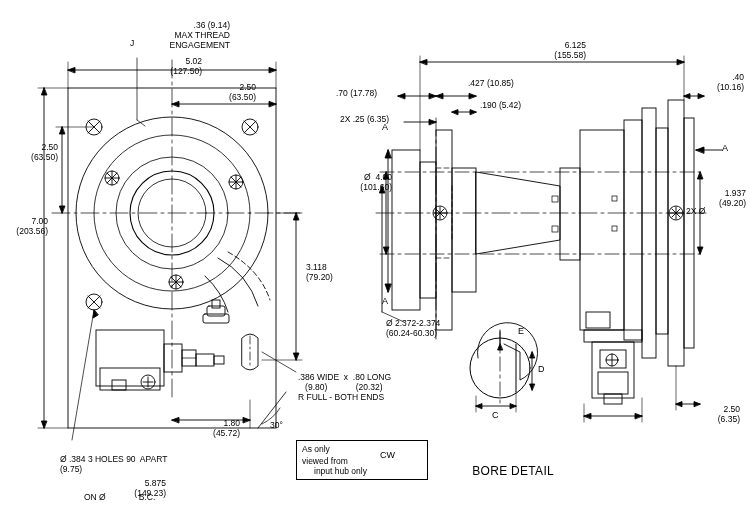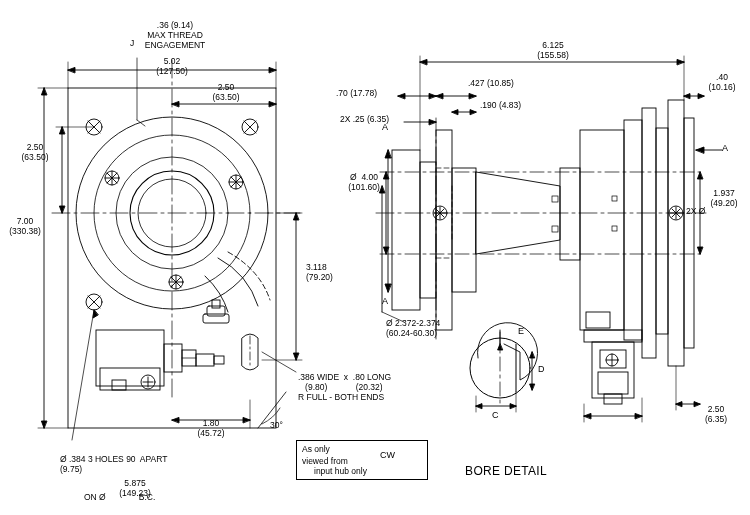--- a/index.html
+++ b/index.html
@@ -1,21 +1,21 @@
 <!DOCTYPE html>
 <html><head>
 <meta charset="utf-8">
 <style>
   html,body{margin:0;padding:0;background:#ffffff;}
   body{width:750px;height:515px;position:relative;overflow:hidden;
        font-family:"Liberation Sans",sans-serif;color:#000;}
   .sheet{position:absolute;left:0;top:0;width:750px;height:515px;}
   svg{position:absolute;left:0;top:0;}
   .lbl{position:absolute;font-size:8.5px;line-height:10px;white-space:pre;color:#000;}
-  .lbl.c{text-align:center;}
+  .lbl.c{text-align:right;}
   .big{font-size:9px;}
   .note{position:absolute;border:1px solid #000;background:#fff;}
   .bd{font-size:12px;letter-spacing:.3px;}
 </style>
 </head>
 <body>
 
 <div class="sheet">
 
 <svg width="750" height="515" viewBox="0 0 750 515">
@@ -271,40 +271,40 @@
 MAX THREAD
 ENGAGEMENT</div>
 <div class="lbl" style="left:130px;top:38px;">J</div>
 <div class="lbl c" style="left:142px;top:56px;width:60px;">5.02
 (127.50)</div>
 <div class="lbl c" style="left:196px;top:82px;width:60px;">2.50
 (63.50)</div>
 <div class="lbl c" style="left:12px;top:142px;width:46px;">2.50
 (63.50)</div>
 <div class="lbl c" style="left:2px;top:216px;width:46px;">7.00
-(330.38)</div>
+(203.56)</div>
 <div class="lbl" style="left:306px;top:262px;">3.118
 (79.20)</div>
 <div class="lbl c" style="left:182px;top:418px;width:58px;">1.80
 (45.72)</div>
 <div class="lbl" style="left:270px;top:420px;">30°</div>
 <div class="lbl" style="left:298px;top:372px;">.386 WIDE  x  .80 LONG
    (9.80)            (20.32)
 R FULL - BOTH ENDS</div>
 <div class="lbl" style="left:60px;top:454px;">Ø .384 3 HOLES 90  APART
 (9.75)</div>
 <div class="lbl" style="left:84px;top:492px;">ON Ø              B.C.</div>
 <div class="lbl c" style="left:104px;top:478px;width:62px;">5.875
 (149.23)</div>
 
 <div class="lbl c" style="left:520px;top:40px;width:66px;">6.125
 (155.58)</div>
 <div class="lbl" style="left:336px;top:88px;">.70 (17.78)</div>
 <div class="lbl" style="left:468px;top:78px;">.427 (10.85)</div>
-<div class="lbl" style="left:480px;top:100px;">.190 (4.83)</div>
+<div class="lbl" style="left:480px;top:100px;">.190 (5.42)</div>
 <div class="lbl" style="left:340px;top:114px;">2X .25 (6.35)</div>
 <div class="lbl c" style="left:336px;top:172px;width:56px;">Ø  4.00
 (101.60)</div>
 <div class="lbl" style="left:386px;top:318px;">Ø 2.372-2.374
 (60.24-60.30)</div>
 <div class="lbl c" style="left:700px;top:72px;width:44px;">.40
 (10.16)</div>
 <div class="lbl c" style="left:702px;top:188px;width:44px;">1.937
 (49.20)</div>
 <div class="lbl" style="left:686px;top:206px;">2X Ø</div>

